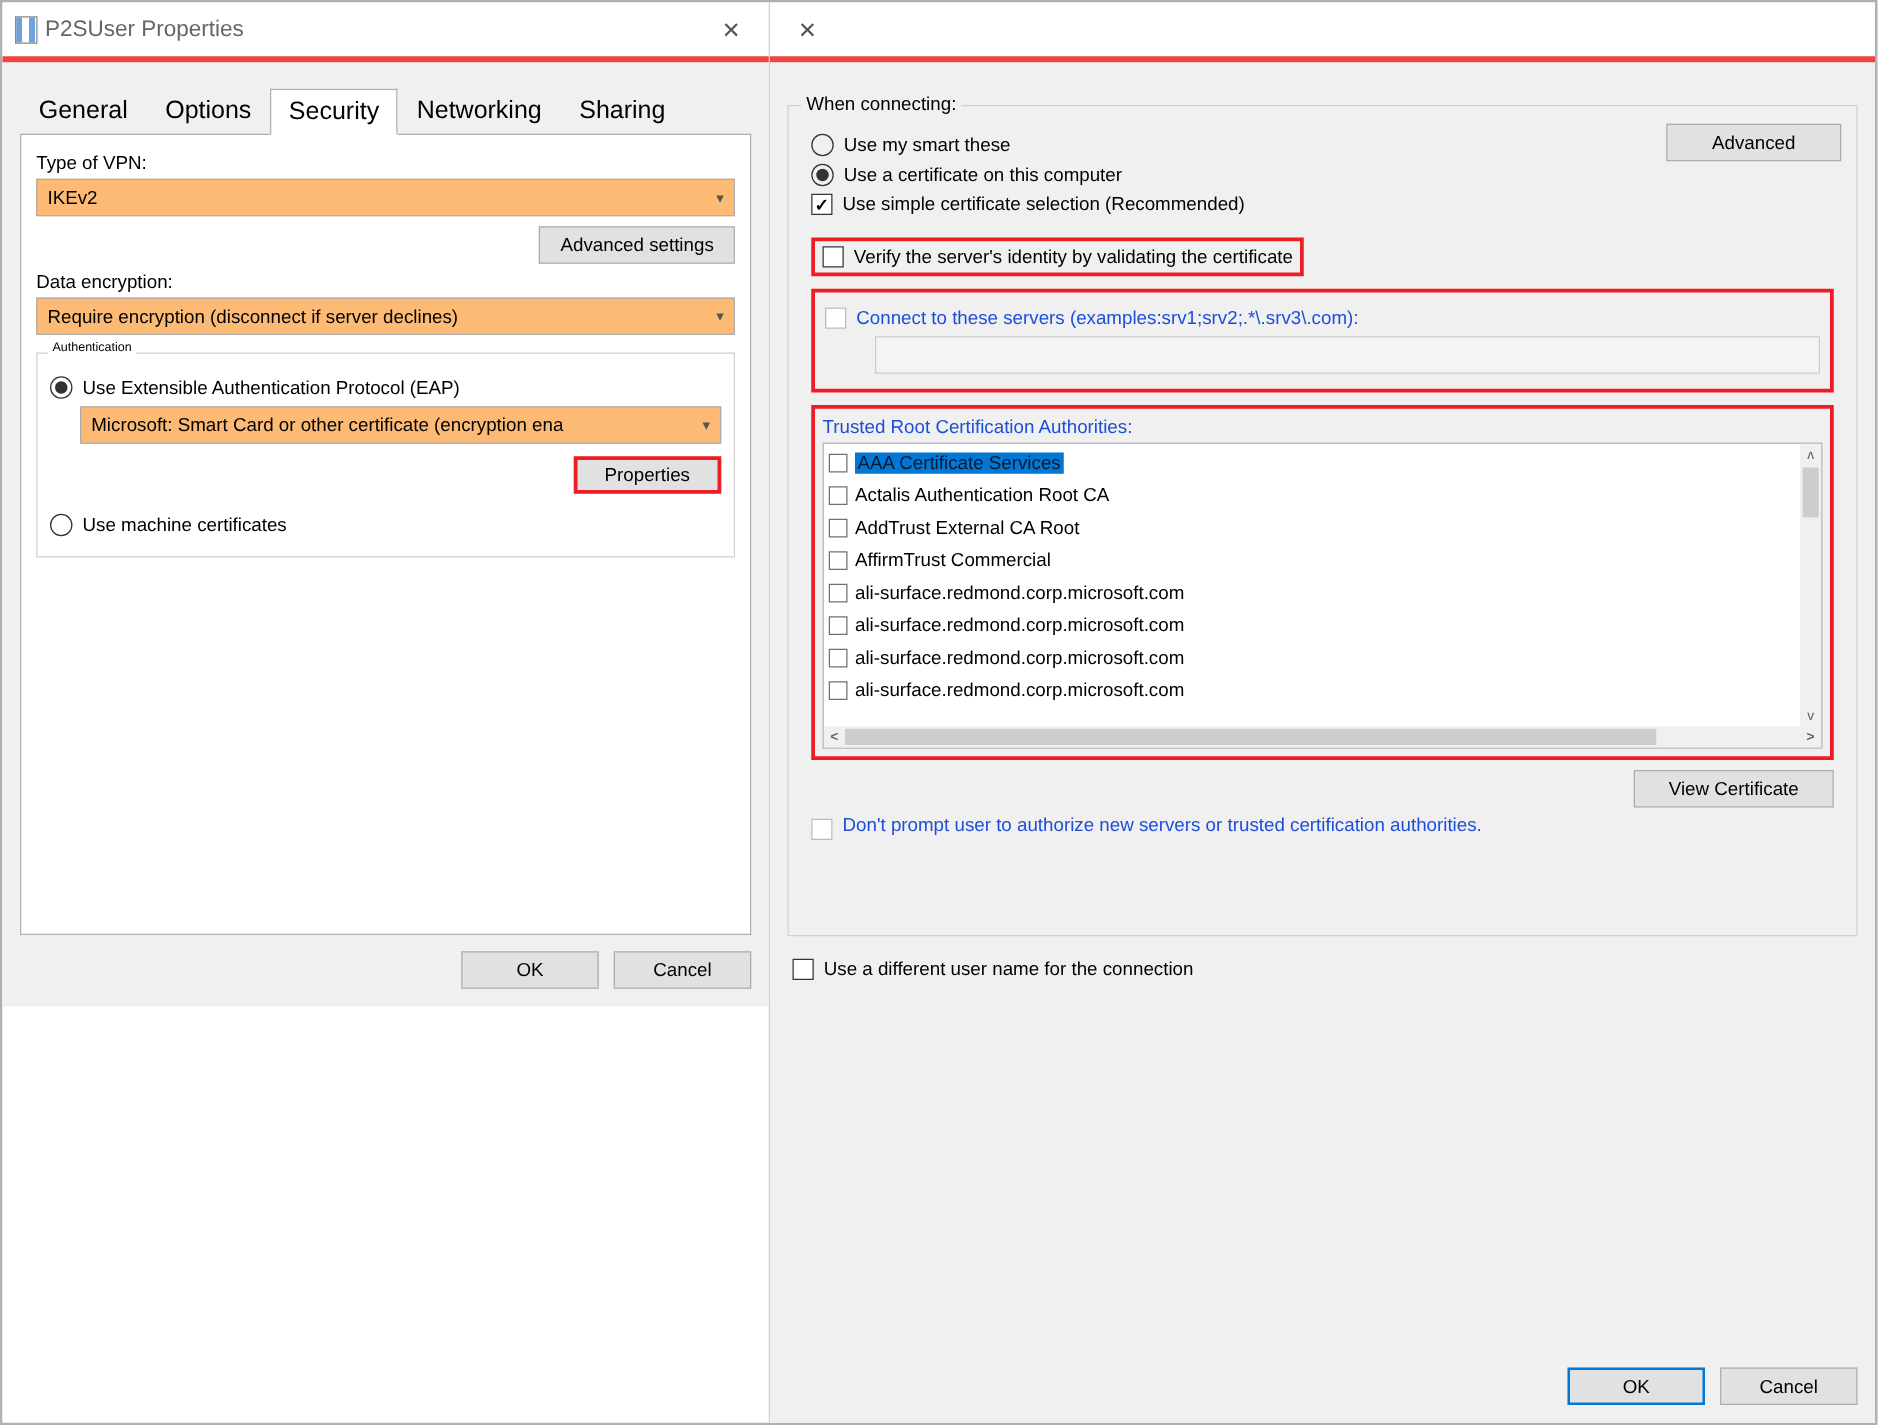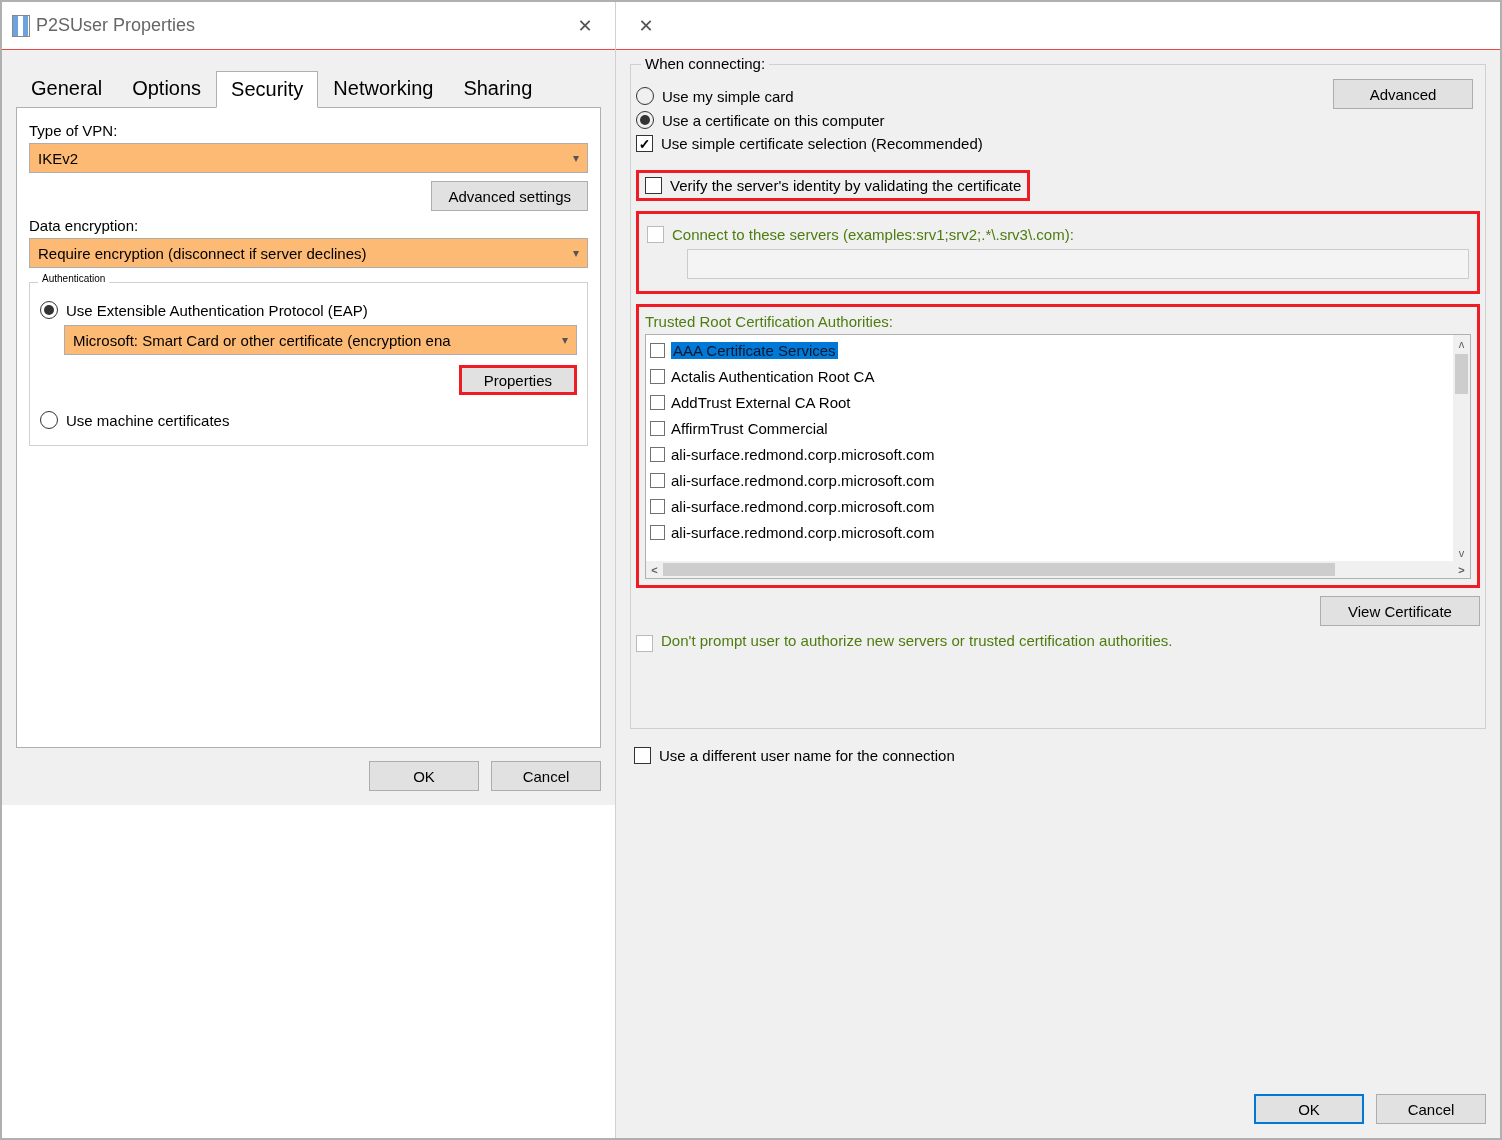--- a/index.html
+++ b/index.html
@@ -1,21 +1,21 @@
 <!DOCTYPE html>
 <html><head>
 <meta charset="utf-8">
 <style>
 * { box-sizing: border-box; margin: 0; padding: 0; }
 body { font-family: "Segoe UI", Tahoma, sans-serif; font-size: 15px; background: #fff; color: #000; }
 .outer { width: 1502px; height: 1140px; border: 2px solid #b0b0b0; position: relative; display: flex; background: #fff; }
 .dialog { position: relative; background: #fff; }
 .dialog.left { width: 614px; border-right: 1px solid #d0d0d0; }
 .dialog.right { flex: 1; }
-.titlebar { height: 48px; display: flex; align-items: center; padding: 0 10px; border-bottom: 1px solid #ef4444; }
+.titlebar { height: 48px; display: flex; align-items: center; padding: 0 10px; border-bottom: 5px solid #ef4444; }
 .titlebar .icon { width: 18px; height: 22px; margin-right: 6px; display: inline-block; background: linear-gradient(90deg, #6aa3de 0 5px, #fff 5px 10px, #6aa3de 10px 15px, #fff 5px 10px); border: 1px solid #888; }
 .titlebar .title { flex: 1; color: #666; font-size: 18px; }
 .titlebar.right .title { color: #000; }
 .close-btn { width: 40px; height: 30px; display: flex; align-items: center; justify-content: center; font-size: 18px; color: #555; cursor: pointer; }
 .body { padding: 20px 14px 14px 14px; background: #f0f0f0; position: relative; height: calc(100% - 48px); }
 .dialog.left .body { height: 755px; }
 .tabs { display: flex; border-bottom: 1px solid #b0b0b0; margin-bottom: 0; }
 .tab { padding: 6px 14px; border: 1px solid transparent; border-bottom: none; cursor: pointer; font-size: 20px; }
 .tab.active { background: #fff; border-color: #b0b0b0; border-bottom: 1px solid #fff; position: relative; top: 1px; z-index: 2; }
 .tab-panel { background: #fff; border: 1px solid #b0b0b0; border-top: none; padding: 14px 12px; height: 640px; }
@@ -31,36 +31,36 @@
 .radio { width: 18px; height: 18px; border: 1.5px solid #333; border-radius: 50%; margin-right: 8px; display: inline-flex; align-items: center; justify-content: center; cursor: pointer; }
 .radio.checked::after { content: ""; width: 10px; height: 10px; background: #333; border-radius: 50%; }
 .checkbox { width: 17px; height: 17px; border: 1.5px solid #333; margin-right: 8px; display: inline-flex; align-items: center; justify-content: center; cursor: pointer; background: #fff; }
 .checkbox.checked::after { content: "✓"; font-size: 14px; line-height: 1; font-weight: bold; }
 .checkbox.disabled, .radio.disabled { border-color: #bbb; cursor: default; }
 .highlight { border: 3px solid #ee1c25; }
 .btn.highlight { border: 3px solid #ee1c25; }
 .footer-btns { position: absolute; bottom: 14px; right: 14px; display: flex; gap: 12px; }
 .footer-btns .btn { width: 110px; }
 .right .body { background: #f0f0f0; padding: 14px; }
-.group { border: 1px solid #d0d0d0; padding: 10px 5px 12px; margin-bottom: 10px; position: relative; background: #f0f0f0; }
+.group { border: 1px solid #d0d0d0; padding: 10px 18px 12px; margin-bottom: 10px; position: relative; background: #f0f0f0; margin-top: 20px; }
 .group .legend { position: absolute; top: -10px; left: 10px; background: #f0f0f0; padding: 0 4px; }
 .adv-btn-wrap { position: absolute; right: 12px; top: 14px; }
 .listbox { border: 1px solid #b0b0b0; background: #fff; height: 245px; position: relative; overflow: hidden; }
 .listbox .items { position: absolute; inset: 0 17px 17px 0; overflow: hidden; padding: 2px 2px; }
 .list-item { display: flex; align-items: center; height: 26px; padding: 0 2px; }
 .list-item .cb { width: 15px; height: 15px; border: 1px solid #707070; margin-right: 6px; background: #fff; }
 .list-item.sel .txt { background: #0078d7; color: #0f172a; padding: 0 2px; }
 .vscroll { position: absolute; right: 0; top: 0; bottom: 17px; width: 17px; background: #f0f0f0; display: flex; flex-direction: column; align-items: center; }
 .vscroll .arr { width: 100%; height: 17px; display: flex; align-items: center; justify-content: center; font-size: 11px; color: #606060; cursor: pointer; }
 .vscroll .thumb { width: 13px; height: 40px; background: #cdcdcd; margin-top: 2px; }
 .hscroll { position: absolute; left: 0; right: 0; bottom: 0; height: 17px; background: #f0f0f0; display: flex; align-items: center; }
 .hscroll .arr { width: 17px; height: 100%; display: flex; align-items: center; justify-content: center; font-size: 11px; color: #606060; cursor: pointer; font-weight: bold; }
 .hscroll .track { flex: 1; height: 100%; position: relative; }
 .hscroll .thumb { position: absolute; left: 0; top: 2px; height: 13px; width: 85%; background: #cdcdcd; }
-.disabled-text { color: #4d7c0f; }
+.disabled-text { color: #1d4ed8; }
 .textinput { width: 100%; height: 30px; border: 1px solid #ccc; background: #fff; }
 .textinput.disabled { background: #f4f4f4; }
 .indent { margin-left: 24px; }
 </style>
 </head>
 <body>
 
 <div class="outer">
 
   <div class="dialog left">
@@ -124,21 +124,21 @@
       <span class="close-btn">✕</span>
     </div>
     <div class="body">
       <div class="group" style="padding-top:16px; padding-bottom:70px;">
         <span class="legend">When connecting:</span>
         <div class="adv-btn-wrap">
           <div class="btn" style="width:140px">Advanced</div>
         </div>
         <div class="radio-row">
           <span class="radio"></span>
-          <span>Use my simple card</span>
+          <span>Use my smart these</span>
         </div>
         <div class="radio-row">
           <span class="radio checked"></span>
           <span>Use a certificate on this computer</span>
         </div>
         <div class="check-row">
           <span class="checkbox checked"></span>
           <span>Use simple certificate selection (Recommended)</span>
         </div>
 

